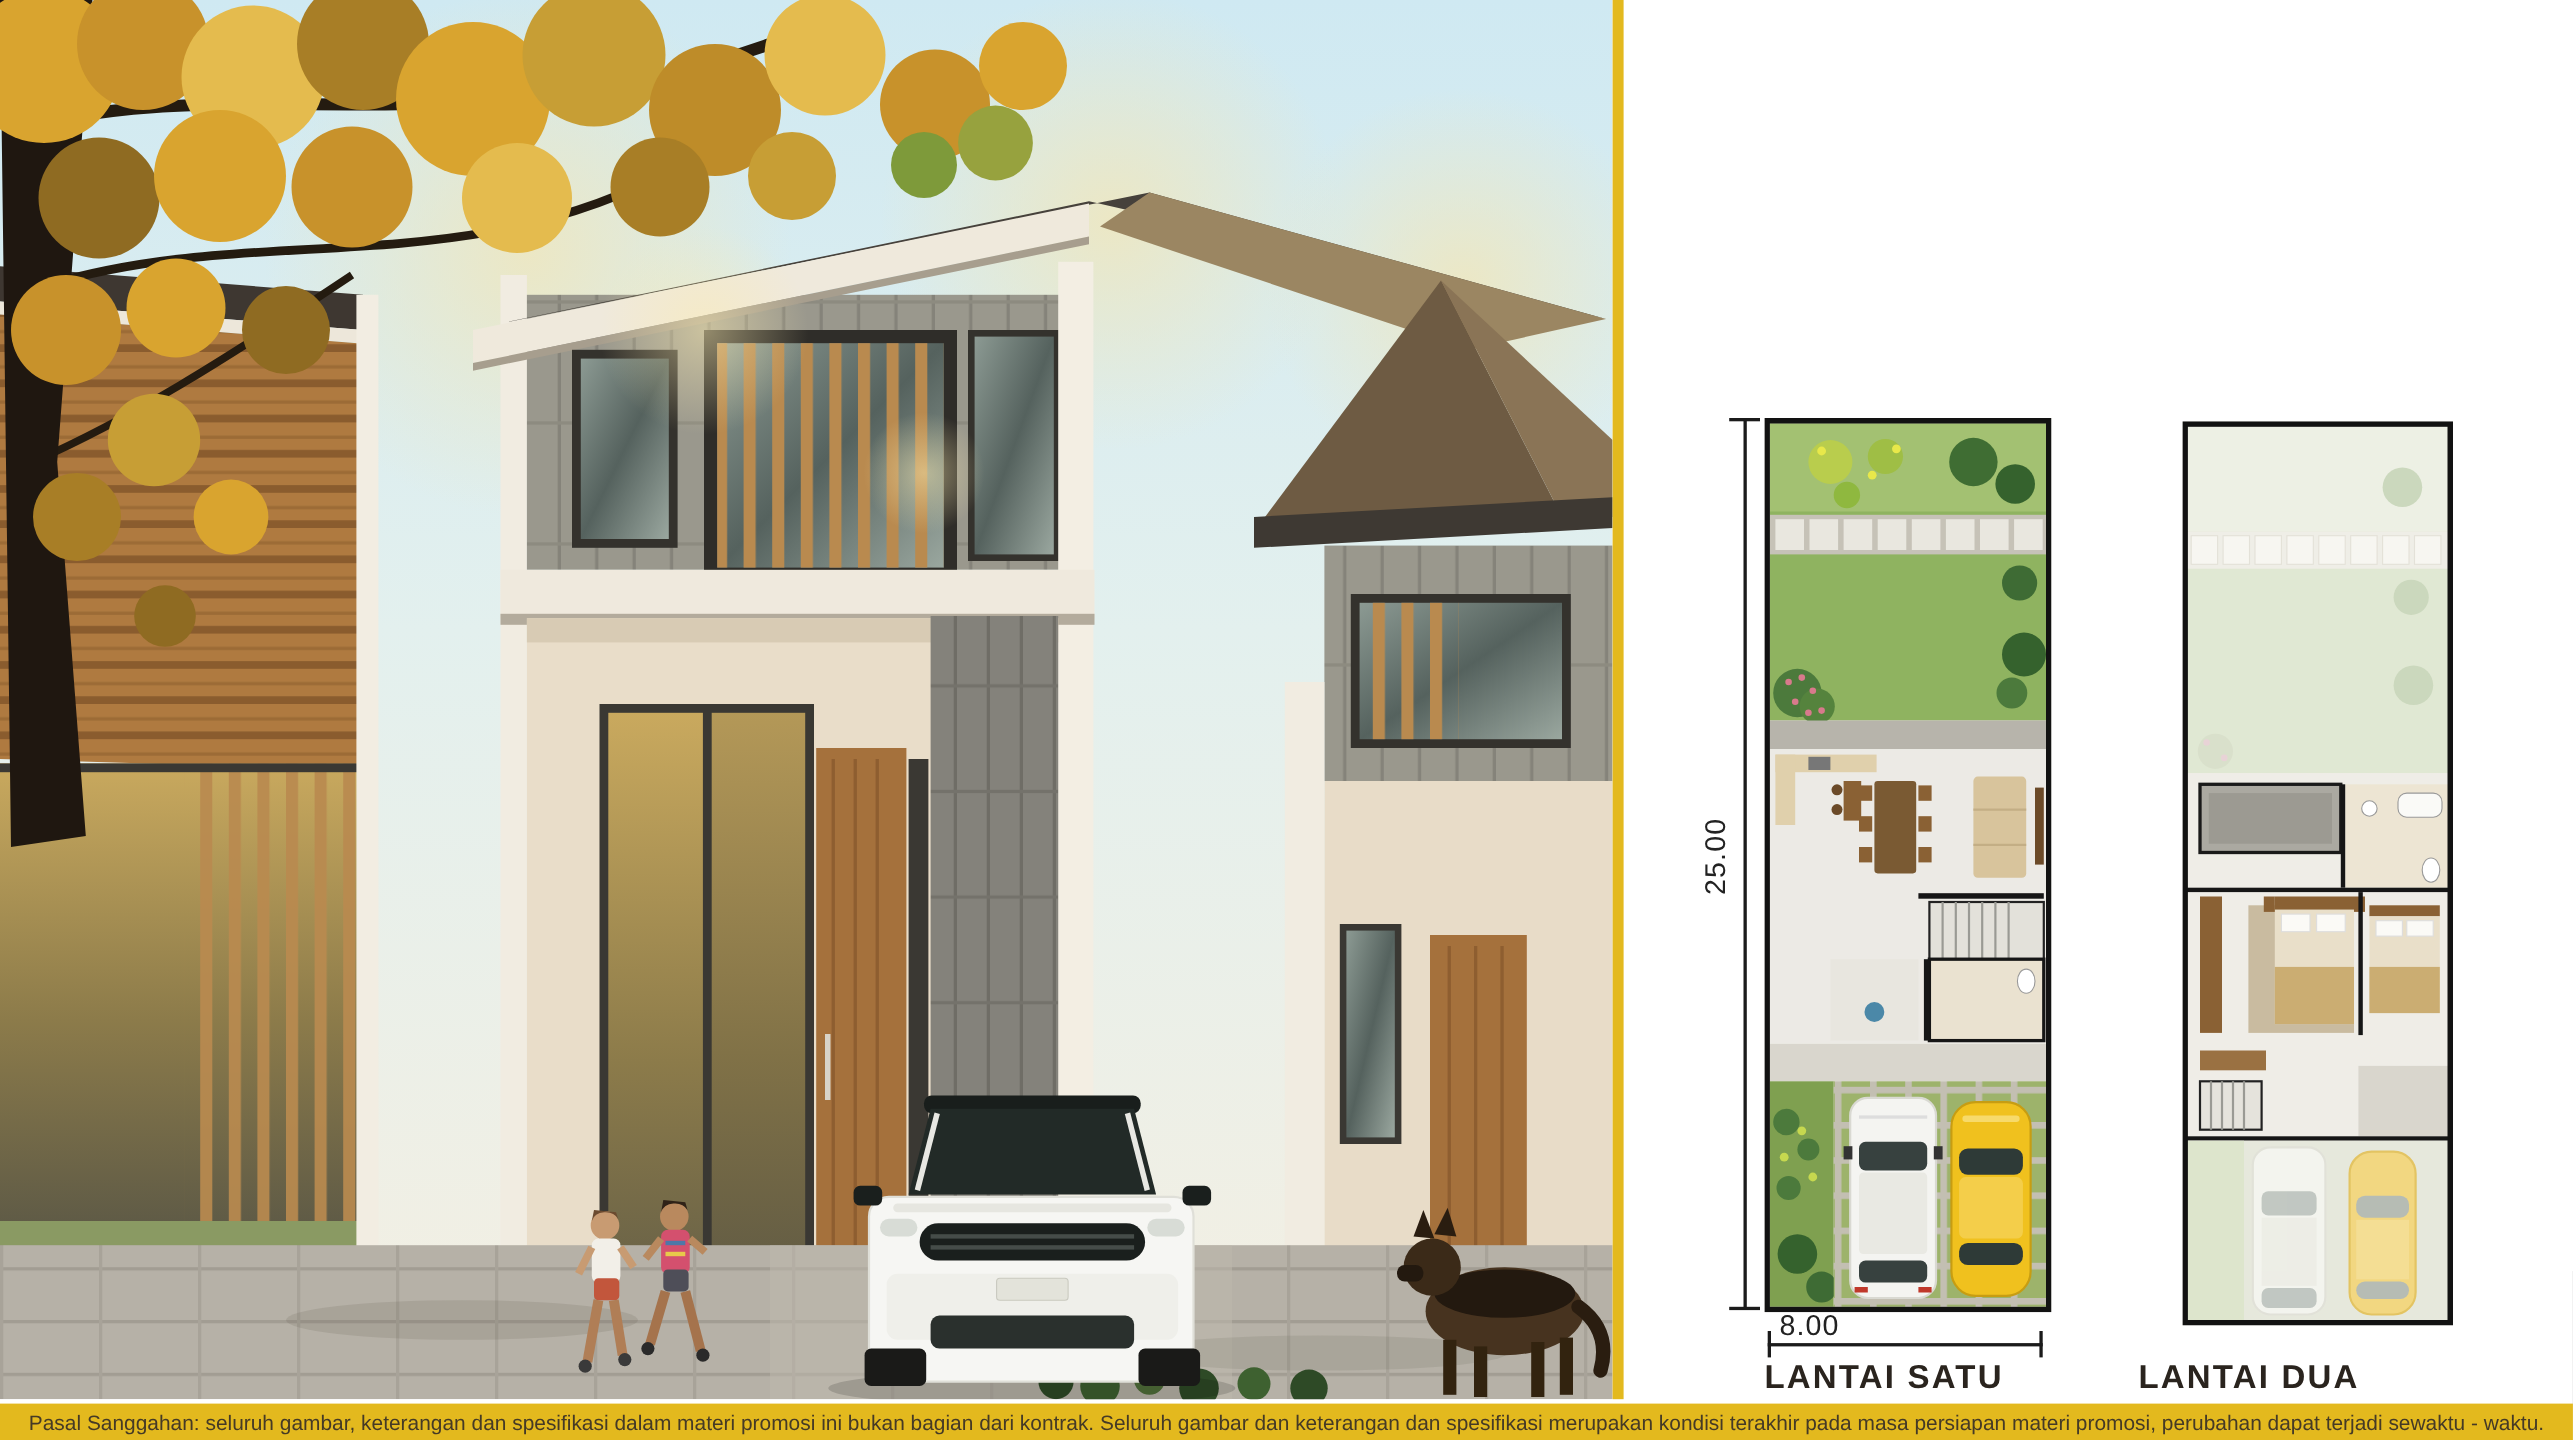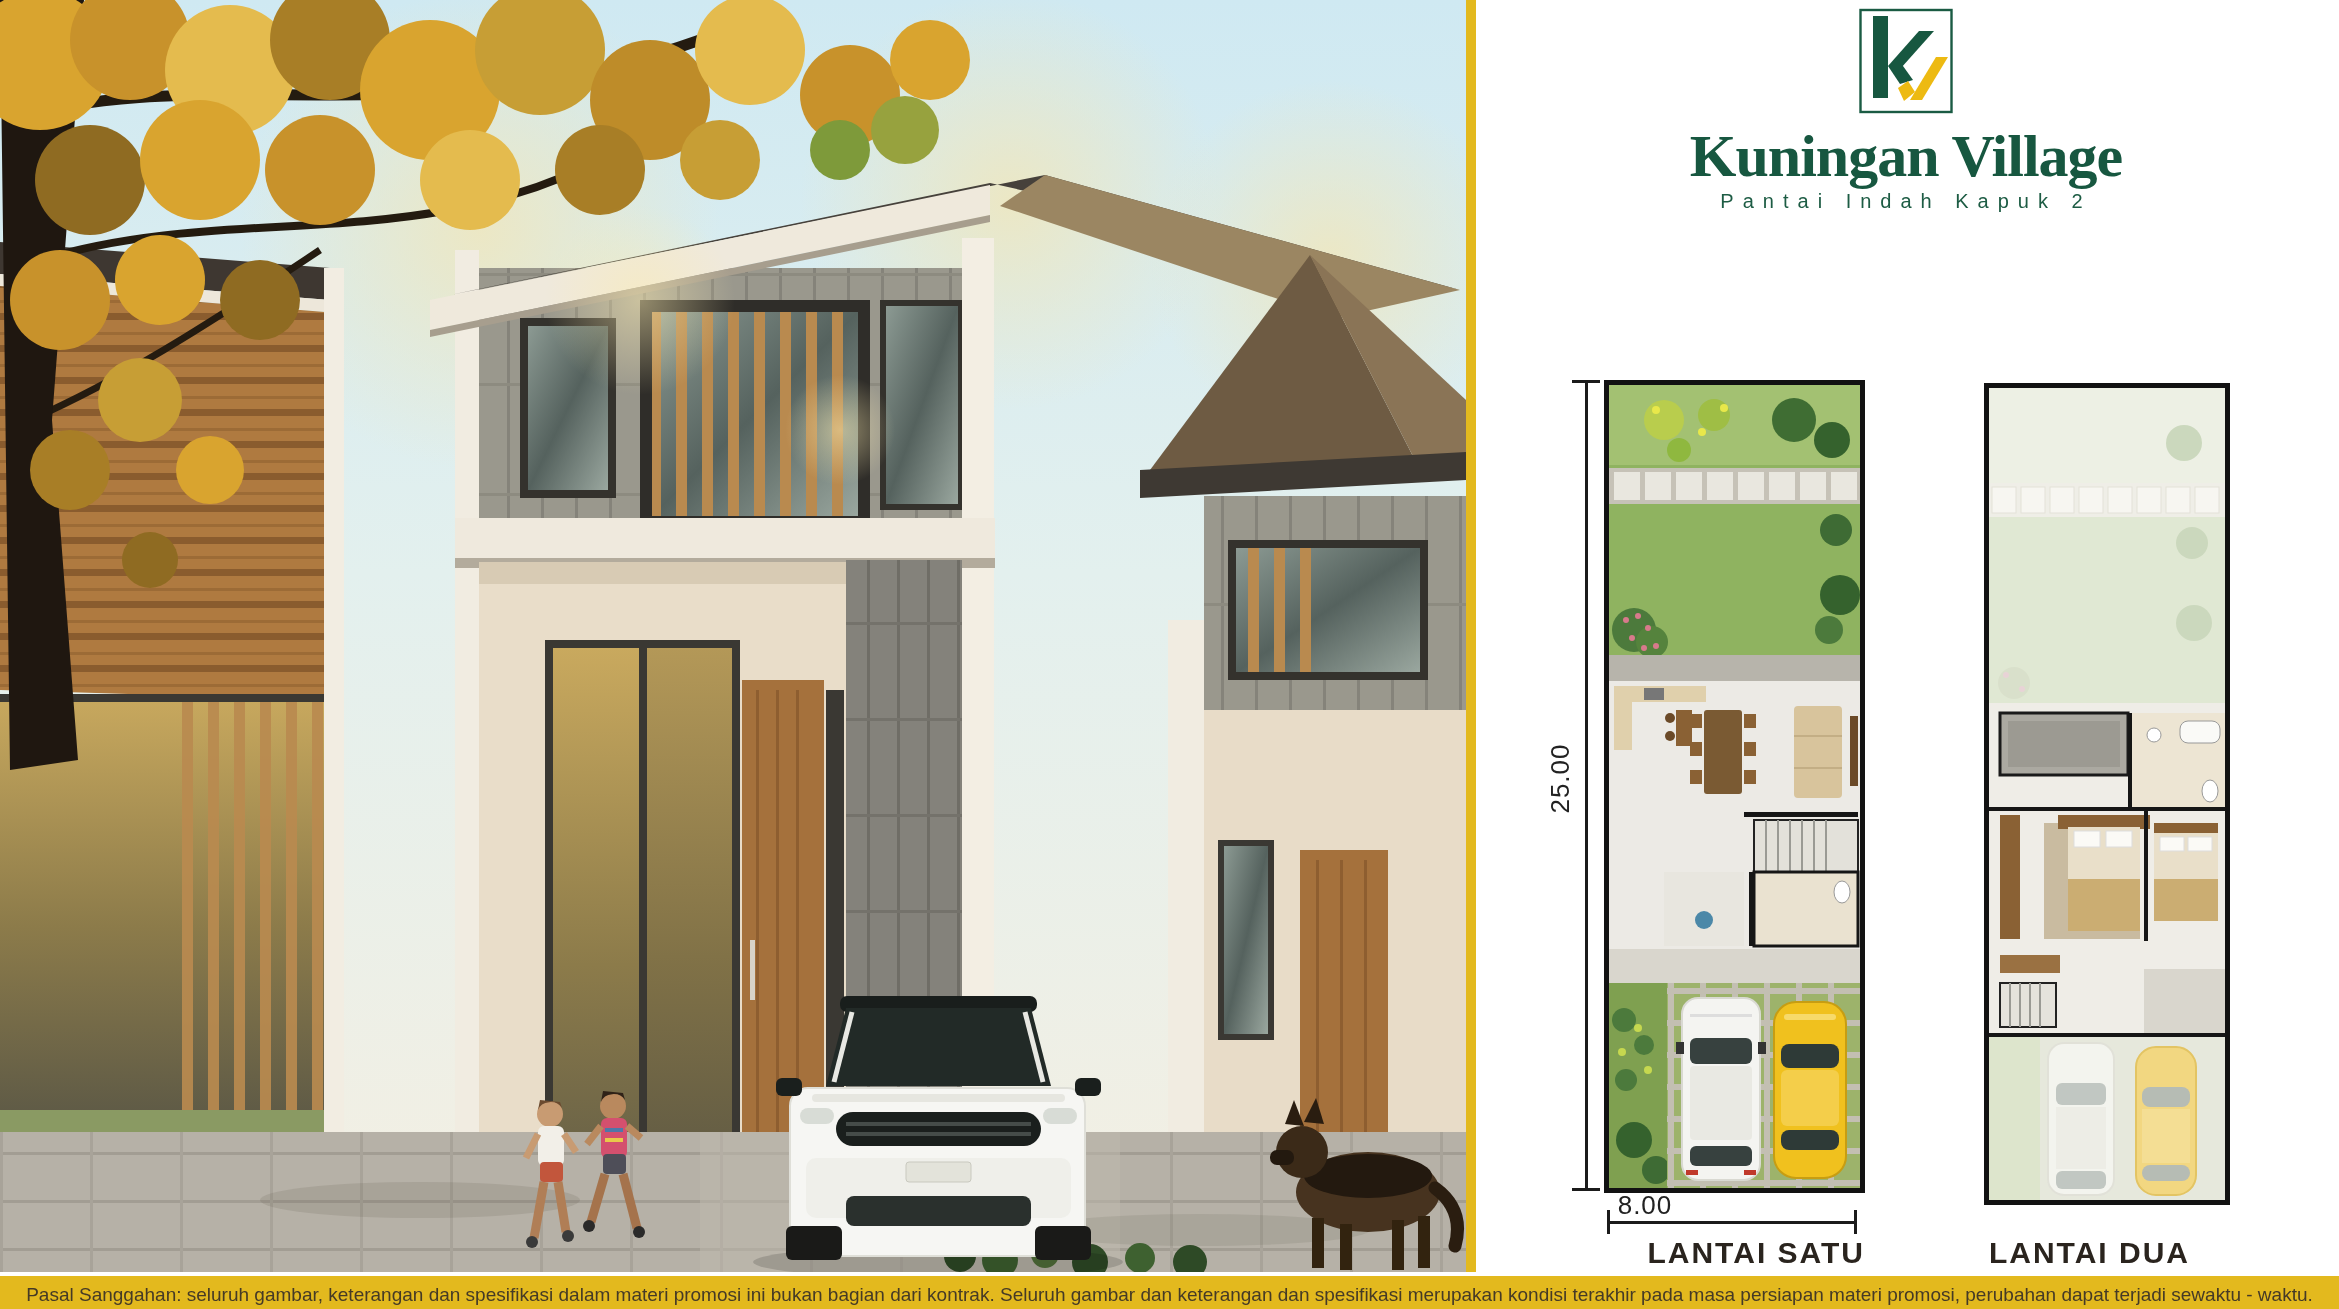--- a/index.html
+++ b/index.html
@@ -11,21 +11,21 @@
   #logo-block{left:1606px;top:8px;width:600px;text-align:center;}
   #brand-name{margin-top:6px;font-family:"Liberation Serif",serif;font-weight:bold;
               font-size:60px;line-height:64px;color:#175740;letter-spacing:-1px;white-space:nowrap;}
   #brand-tagline{margin-top:2px;font-size:20px;color:#1D5C44;letter-spacing:9px;white-space:nowrap;}
   #spec-banner{left:1466px;top:234px;width:873px;height:137px;background:#E3B91E;}
   #spec-lines{position:absolute;left:28px;top:8px;color:#2B241F;font-weight:bold;
               font-size:42px;line-height:56px;transform:scaleX(.74);transform-origin:left top;white-space:nowrap;}
   #spec-lines sup{font-size:.48em;}
   #banner-title{position:absolute;left:276px;top:50%;transform:translateY(-54%) scaleX(.54);
                 transform-origin:left center;font-weight:bold;font-size:124px;color:#292320;white-space:nowrap;}
-  .plan-label{font-weight:bold;font-size:30px;color:#2A241E;letter-spacing:2px;text-align:right;}
+  .plan-label{font-weight:bold;font-size:30px;color:#2A241E;letter-spacing:2px;text-align:left;}
   #lantai-satu-label{left:1604px;top:1236px;width:261px;}
   #lantai-dua-label{left:1944px;top:1236px;width:246px;}
   .dim-line{background:#1B1B1B;}
   #dim-v-line{left:1585px;top:380px;width:3px;height:810px;}
   .dim-tick-h{left:1572px;width:28px;height:3px;background:#1B1B1B;}
   #dim-v-label{left:1520px;top:763px;width:80px;text-align:center;font-size:26px;color:#222;
                letter-spacing:1px;transform:rotate(-90deg);}
   #dim-h-line{left:1607px;top:1221px;width:250px;height:3px;}
   .dim-tick-v{top:1210px;width:3px;height:24px;background:#1B1B1B;}
   #dim-h-label{left:1560px;top:1190px;width:170px;text-align:center;font-size:26px;color:#222;letter-spacing:1px;}
@@ -277,32 +277,20 @@
       </g>
     </g>
     <g>
       <circle cx="640" cy="300" r="95" fill="url(#flare)"></circle>
       <circle cx="840" cy="430" r="55" fill="url(#flare)"></circle>
     </g>
   </svg>
 
   <div class="abs" id="divider-strip"></div>
 
-  <div class="abs" id="logo-block">
-    <svg width="94" height="106" viewBox="0 0 94 106">
-      <rect x="1.5" y="2" width="91" height="102" fill="none" stroke="#1A5B43" stroke-width="2.4"></rect>
-      <rect x="14" y="8" width="15" height="82" fill="#175740"></rect>
-      <polygon points="29,58 60,23 75,23 42,60" fill="#175740"></polygon>
-      <polygon points="29,58 44,58 54,72 41,76" fill="#175740"></polygon>
-      <polygon points="51,92 77,49 89,49 63,92" fill="#EDBA12"></polygon>
-      <polygon points="39,80 49,73 56,84 45,93" fill="#EDBA12"></polygon>
-    </svg>
-    <div id="brand-name">Kuningan Village</div>
-    <div id="brand-tagline">Pantai Indah Kapuk 2</div>
-  </div>
 
 
   <svg class="abs plan-frame" style="left:1604px;top:380px" width="261" height="813" viewBox="0 0 261 813">
     <defs>
       <pattern id="cgrid" width="32" height="32" patternUnits="userSpaceOnUse">
         <rect width="32" height="32" fill="#9DB36B"></rect>
           <rect width="32" height="6" fill="#C3BFB2"></rect>
           <rect width="6" height="32" fill="#C3BFB2"></rect>
       </pattern>
     </defs>

